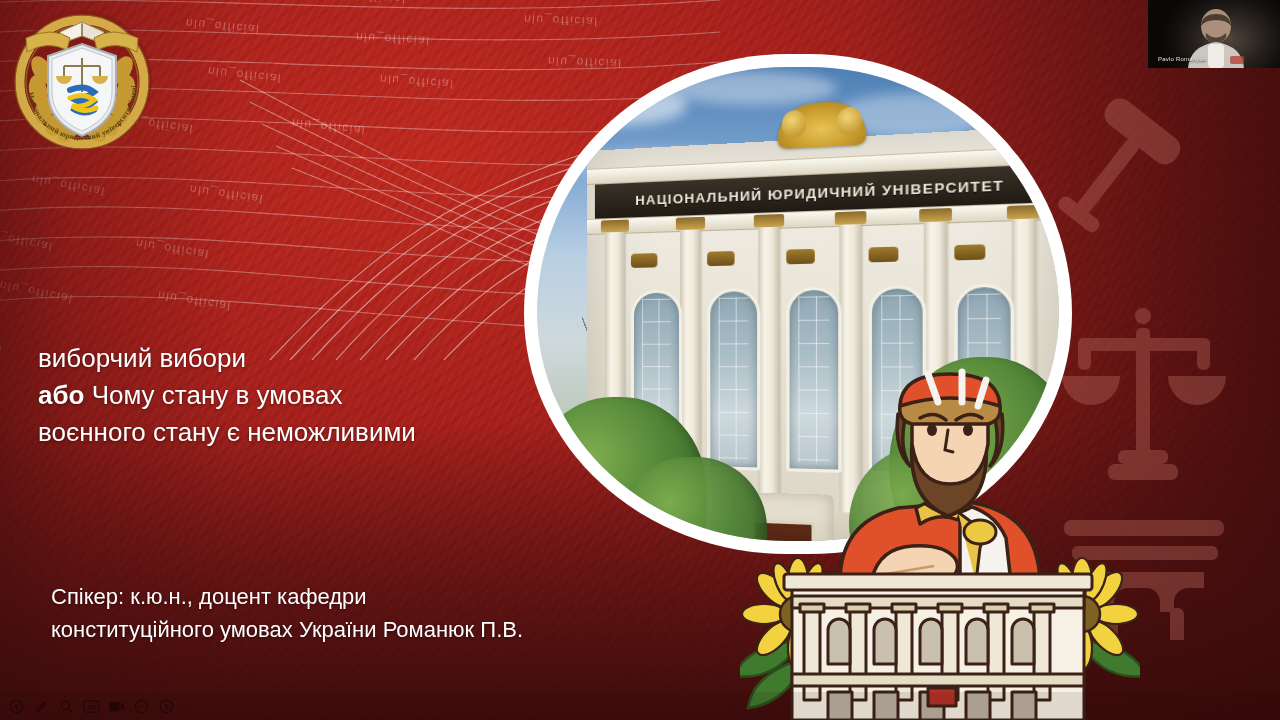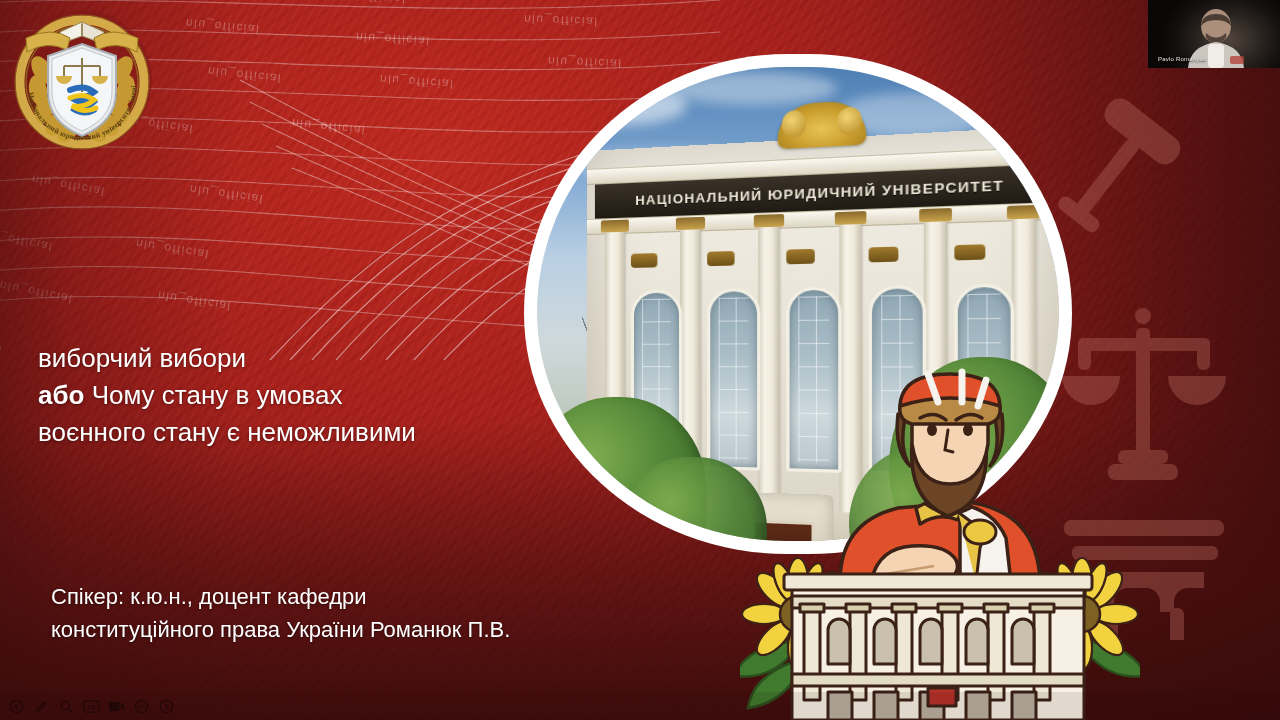--- a/index.html
+++ b/index.html
@@ -448,21 +448,21 @@
   </div>
 
   <div class="headline">
     <div>виборчий вибори</div>
     <div><b>або</b><span> Чому стану в умовах</span></div>
     <div>воєнного стану є неможливими</div>
   </div>
 
   <div class="speaker">
     <div>Спікер: к.ю.н., доцент кафедри</div>
-    <div>конституційного права України Романюк П.В.</div>
+    <div>конституційного умовах України Романюк П.В.</div>
   </div>
 
   <div class="yaroslav">
     <svg width="300" height="330" viewBox="0 0 300 330">
       <g stroke="#3b2116" stroke-width="3.5" stroke-linejoin="round">
 
         <path d="M20 230 q0 -60 58 -74 l70 -6 q70 10 72 80 l0 52 -200 0 z" fill="#e0502a"></path>
 
         <path d="M140 152 q34 6 46 34 l10 90 -56 0 z" fill="#f6f3ee"></path>
 

